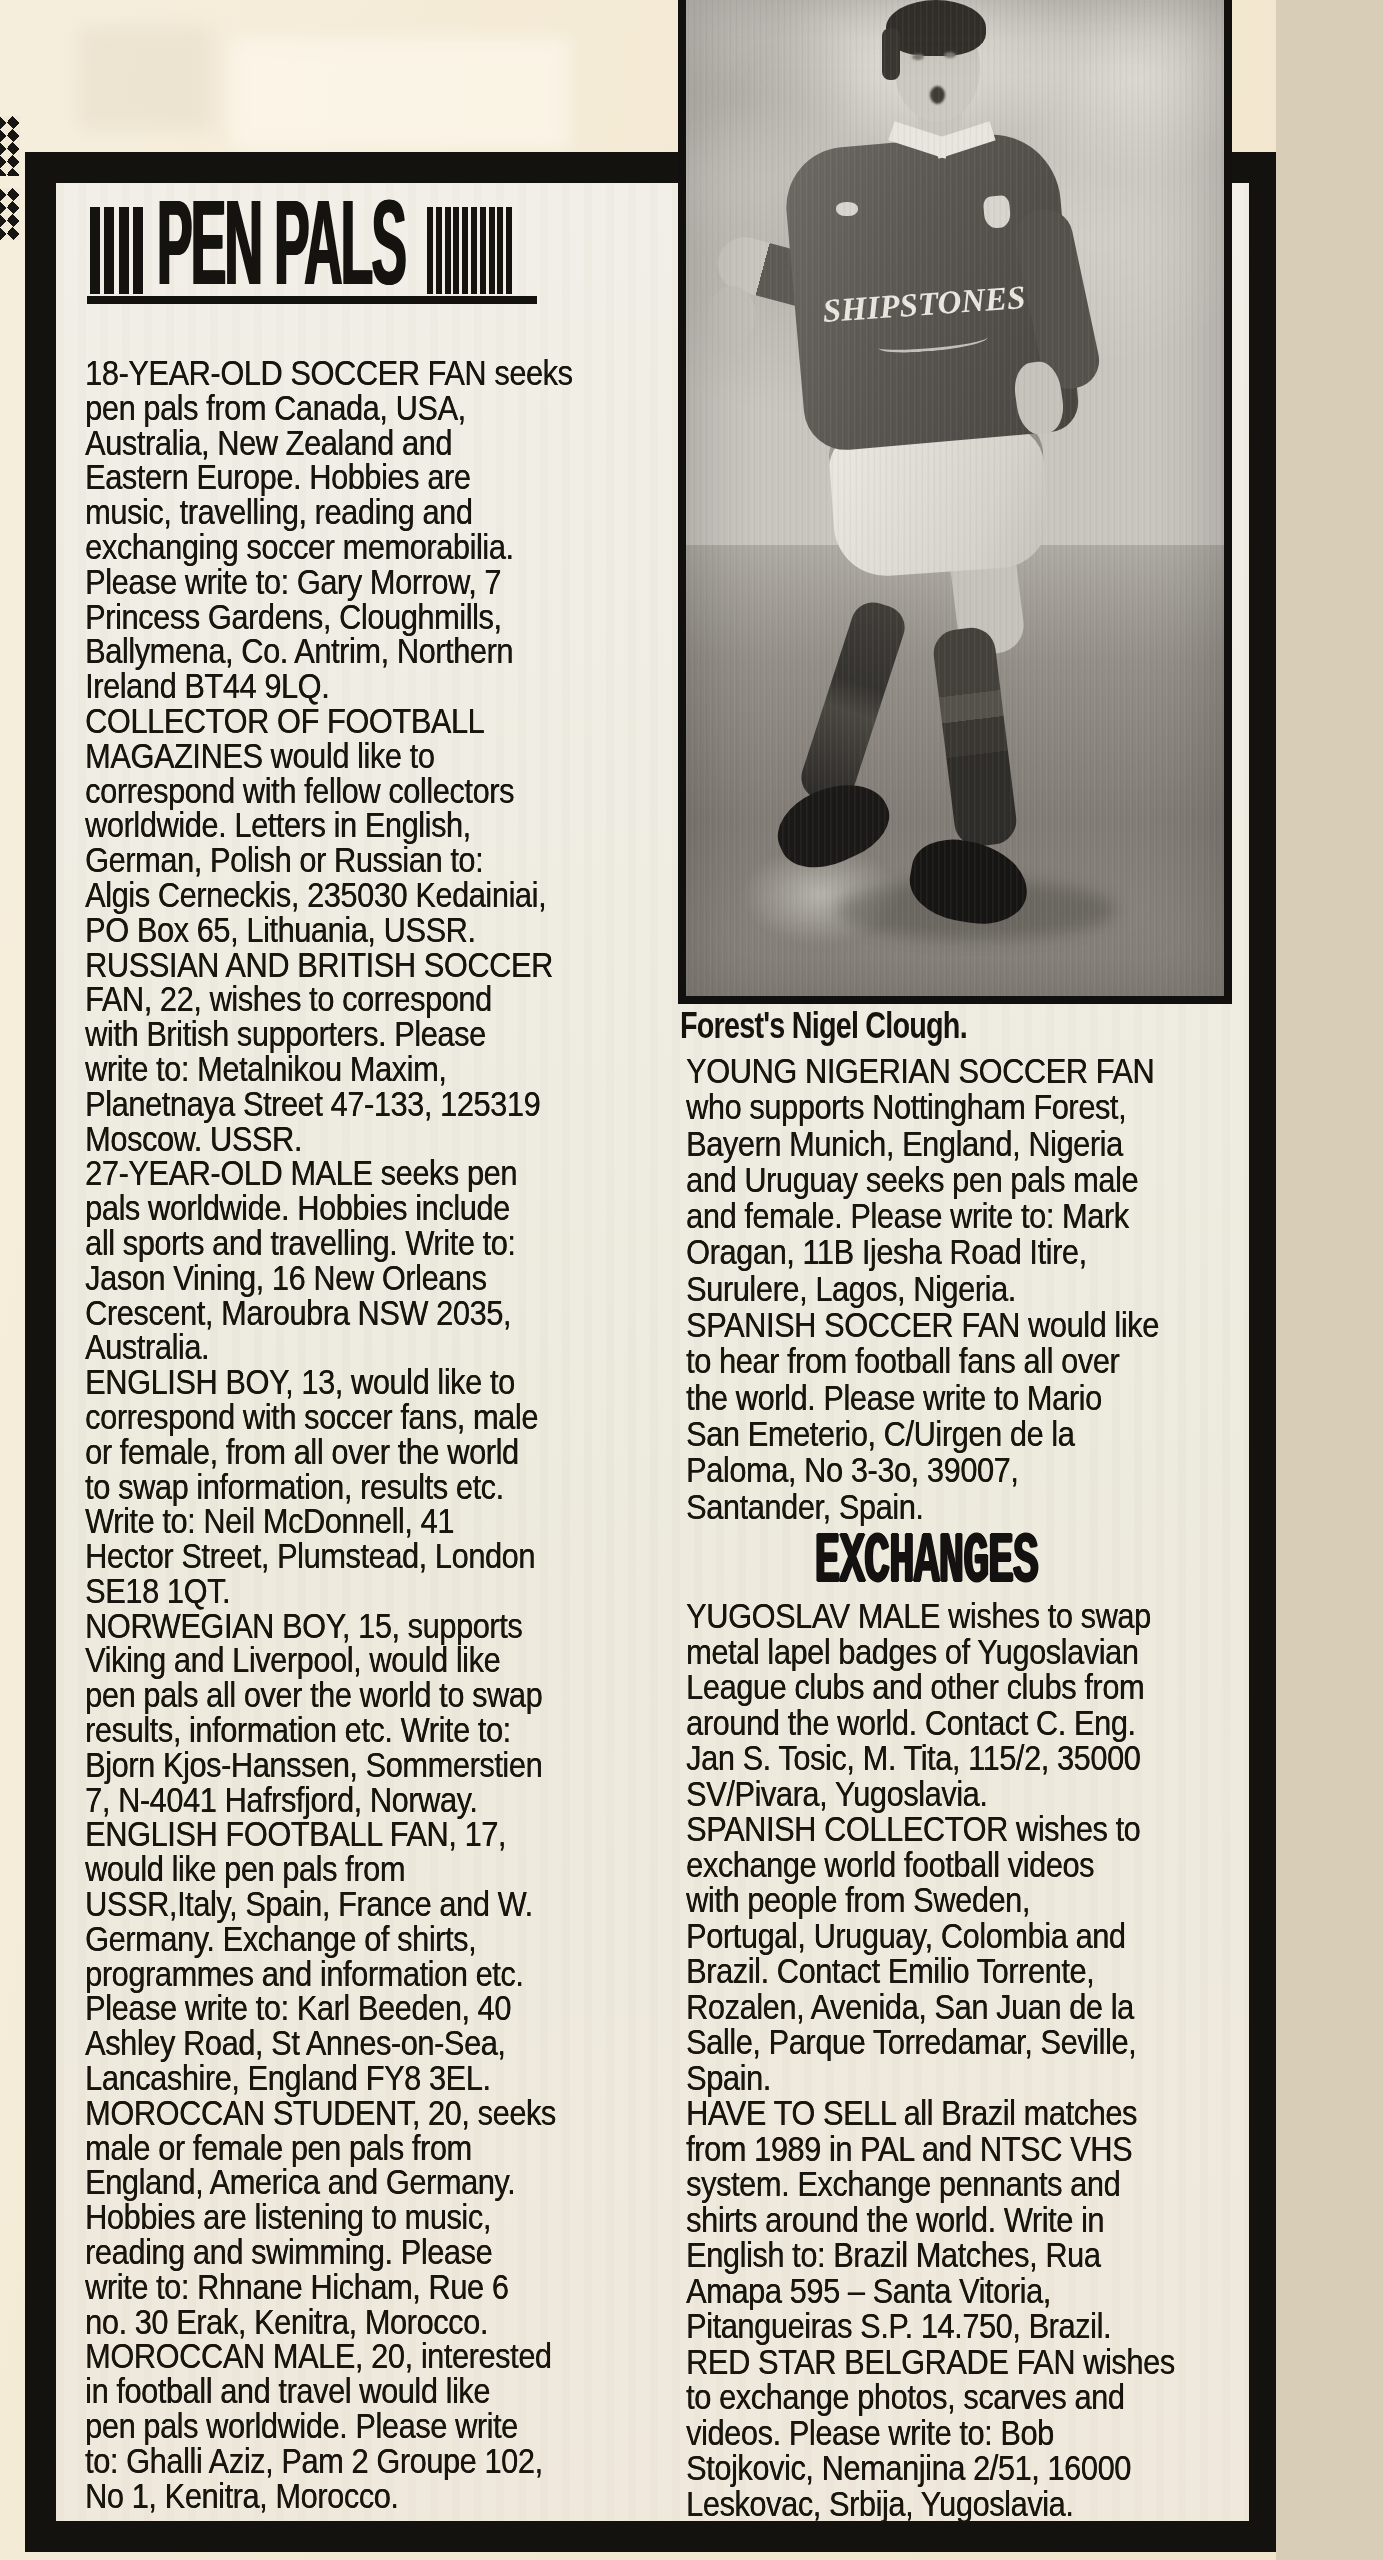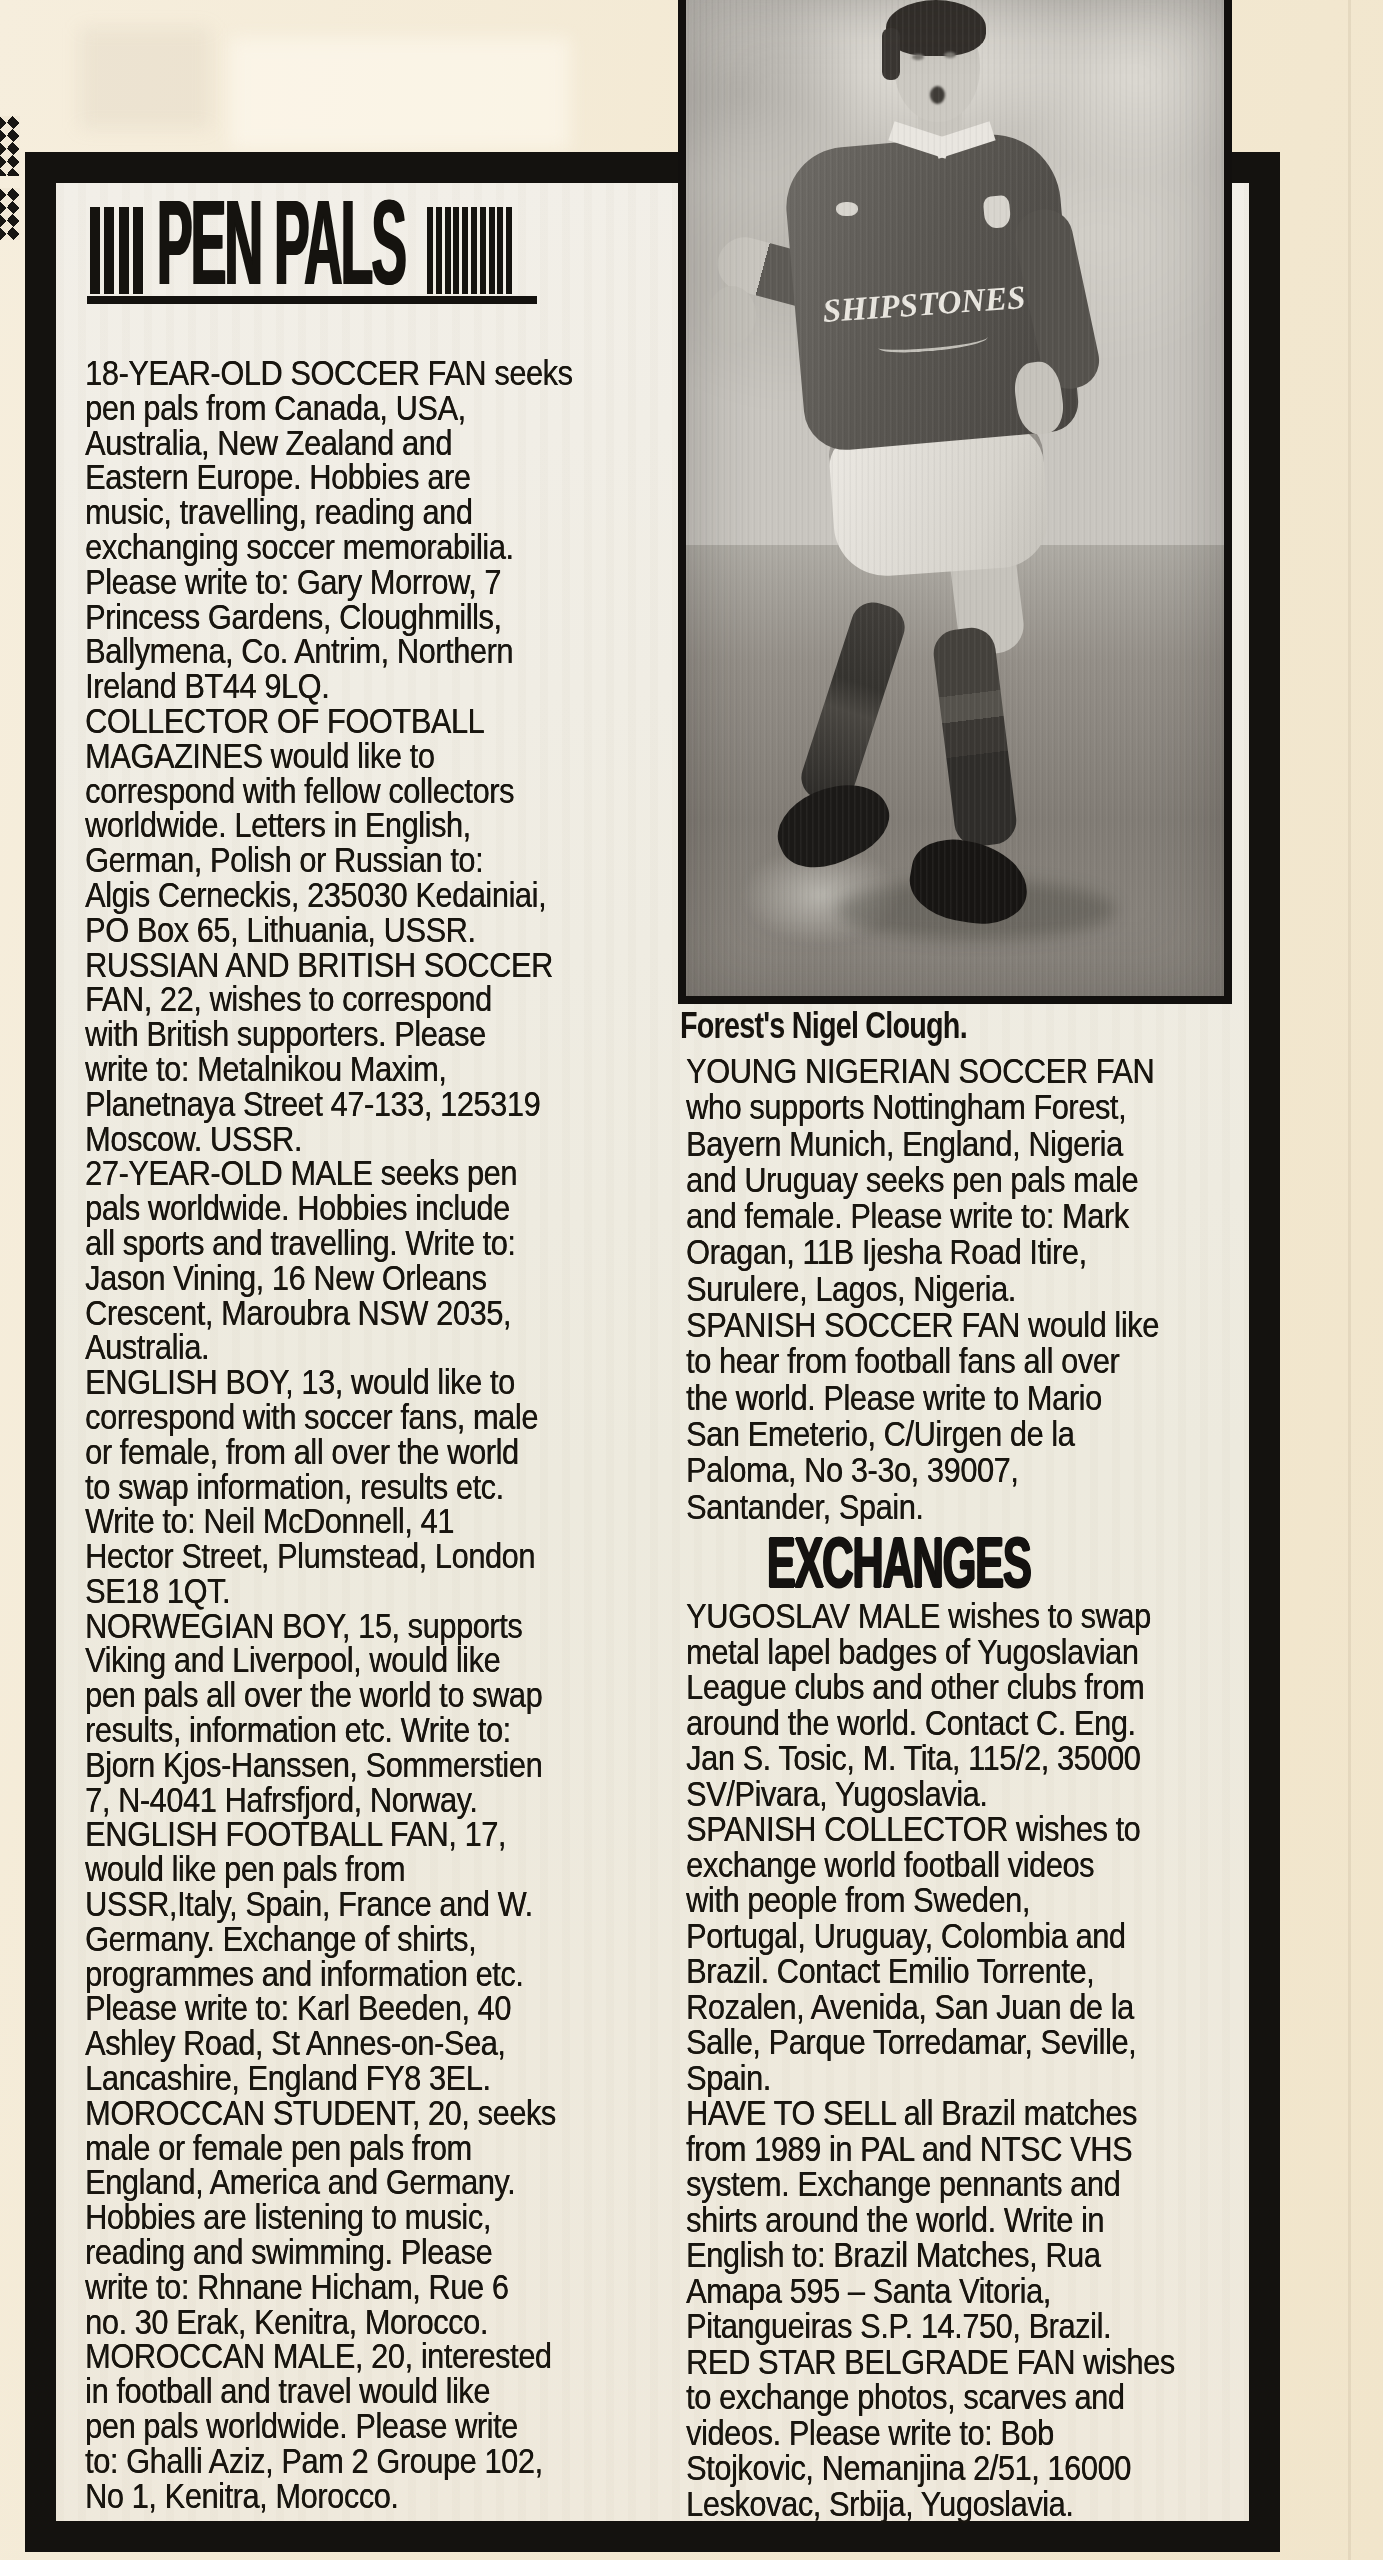--- a/index.html
+++ b/index.html
@@ -1,17 +1,17 @@
 <!DOCTYPE html>
 <html><head>
 <meta charset="utf-8">
 <style>
   html,body{margin:0;padding:0;}
   body{font-family:"Liberation Sans", sans-serif; background:#d8cdb6;}
-  .page{position:relative;width:1383px;height:2560px;overflow:hidden;
+  .page{position:relative;width:1276px;height:2560px;overflow:hidden;
         background:linear-gradient(100deg,#f6eedd 0%,#f3e9d3 45%,#f1e5cb 100%);}
 
   
   .ghost{position:absolute;filter:blur(9px);pointer-events:none;}
   .ghost.g1{left:230px;top:38px;width:340px;height:112px;background:rgba(255,252,243,.55);}
   .ghost.g2{left:80px;top:28px;width:130px;height:100px;background:rgba(184,172,148,.14);}
   .ghost.g3{left:430px;top:330px;width:180px;height:120px;background:rgba(255,253,246,.35);}
   .crease{position:absolute;left:1348px;top:0;width:3px;height:2560px;background:rgba(120,100,70,.10);}
 
   
@@ -43,21 +43,21 @@
   
   .col{position:absolute;color:#18150f;font-size:35px;letter-spacing:-.5px;
        transform:scaleX(.88);transform-origin:0 0;
        text-shadow:.35px 0 0 currentColor;}
   .col p{margin:0;white-space:pre-line;}
   .left-col{left:85px;top:356px;width:650px;line-height:34.8px;}
   .rc-top{left:686px;top:1053px;width:640px;line-height:36.3px;}
   .rc-bottom{left:686px;top:1598px;width:640px;line-height:35.5px;}
 
   
-  .exchanges{position:absolute;left:686px;top:1528px;width:420px;margin:0;text-align:right;}
+  .exchanges{position:absolute;left:686px;top:1528px;width:420px;margin:0;text-align:right;font-family:Liberation Mono, monospace;}
   .exchanges span{display:inline-block;font-size:70px;line-height:70px;font-weight:bold;
      color:#141210;letter-spacing:-2px;transform:scaleX(.62);
      text-shadow:1.5px 0 0 #141210,-1.5px 0 0 #141210,0 1.2px 0 #141210,0 -1.2px 0 #141210;}
 
   
   .photo{position:absolute;left:678px;top:0;width:554px;height:1004px;box-sizing:border-box;
          border:8px solid #12100e;border-top:0;background:#c9c6c0;overflow:hidden;z-index:5;}
   .photo .crowd{position:absolute;left:-15px;right:-15px;top:-15px;height:600px;filter:blur(9px);
      background:
        radial-gradient(180px 140px at 12% 18%,#b2afa9 0%,rgba(178,175,169,0) 70%),

